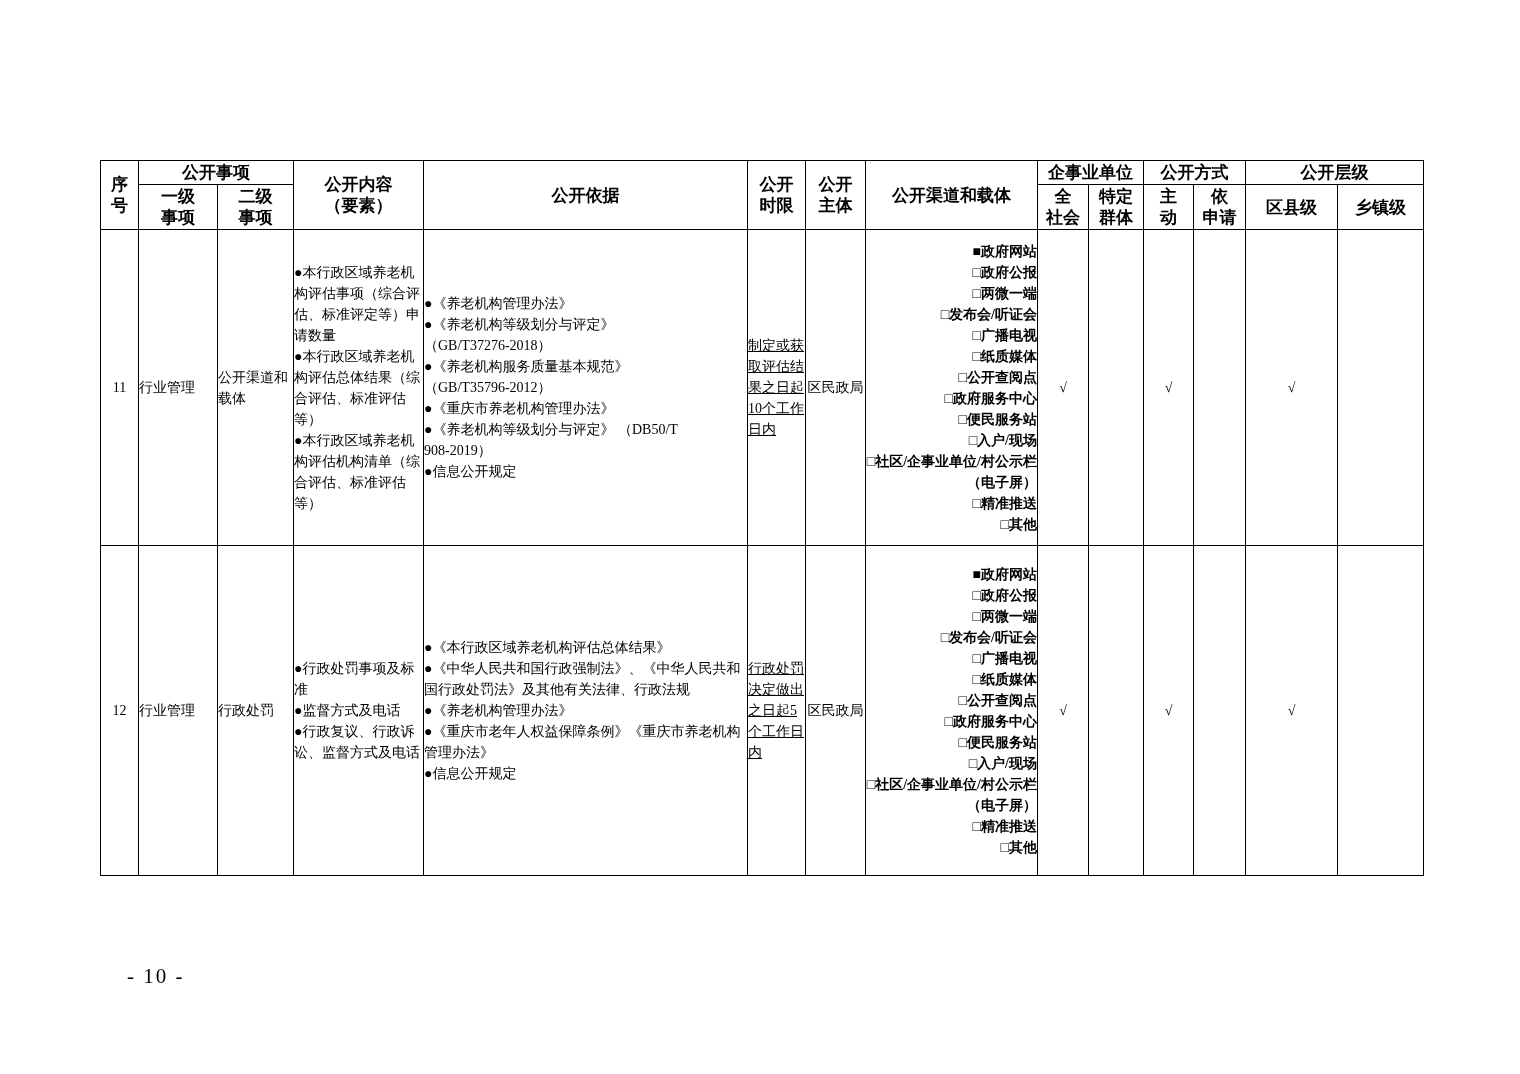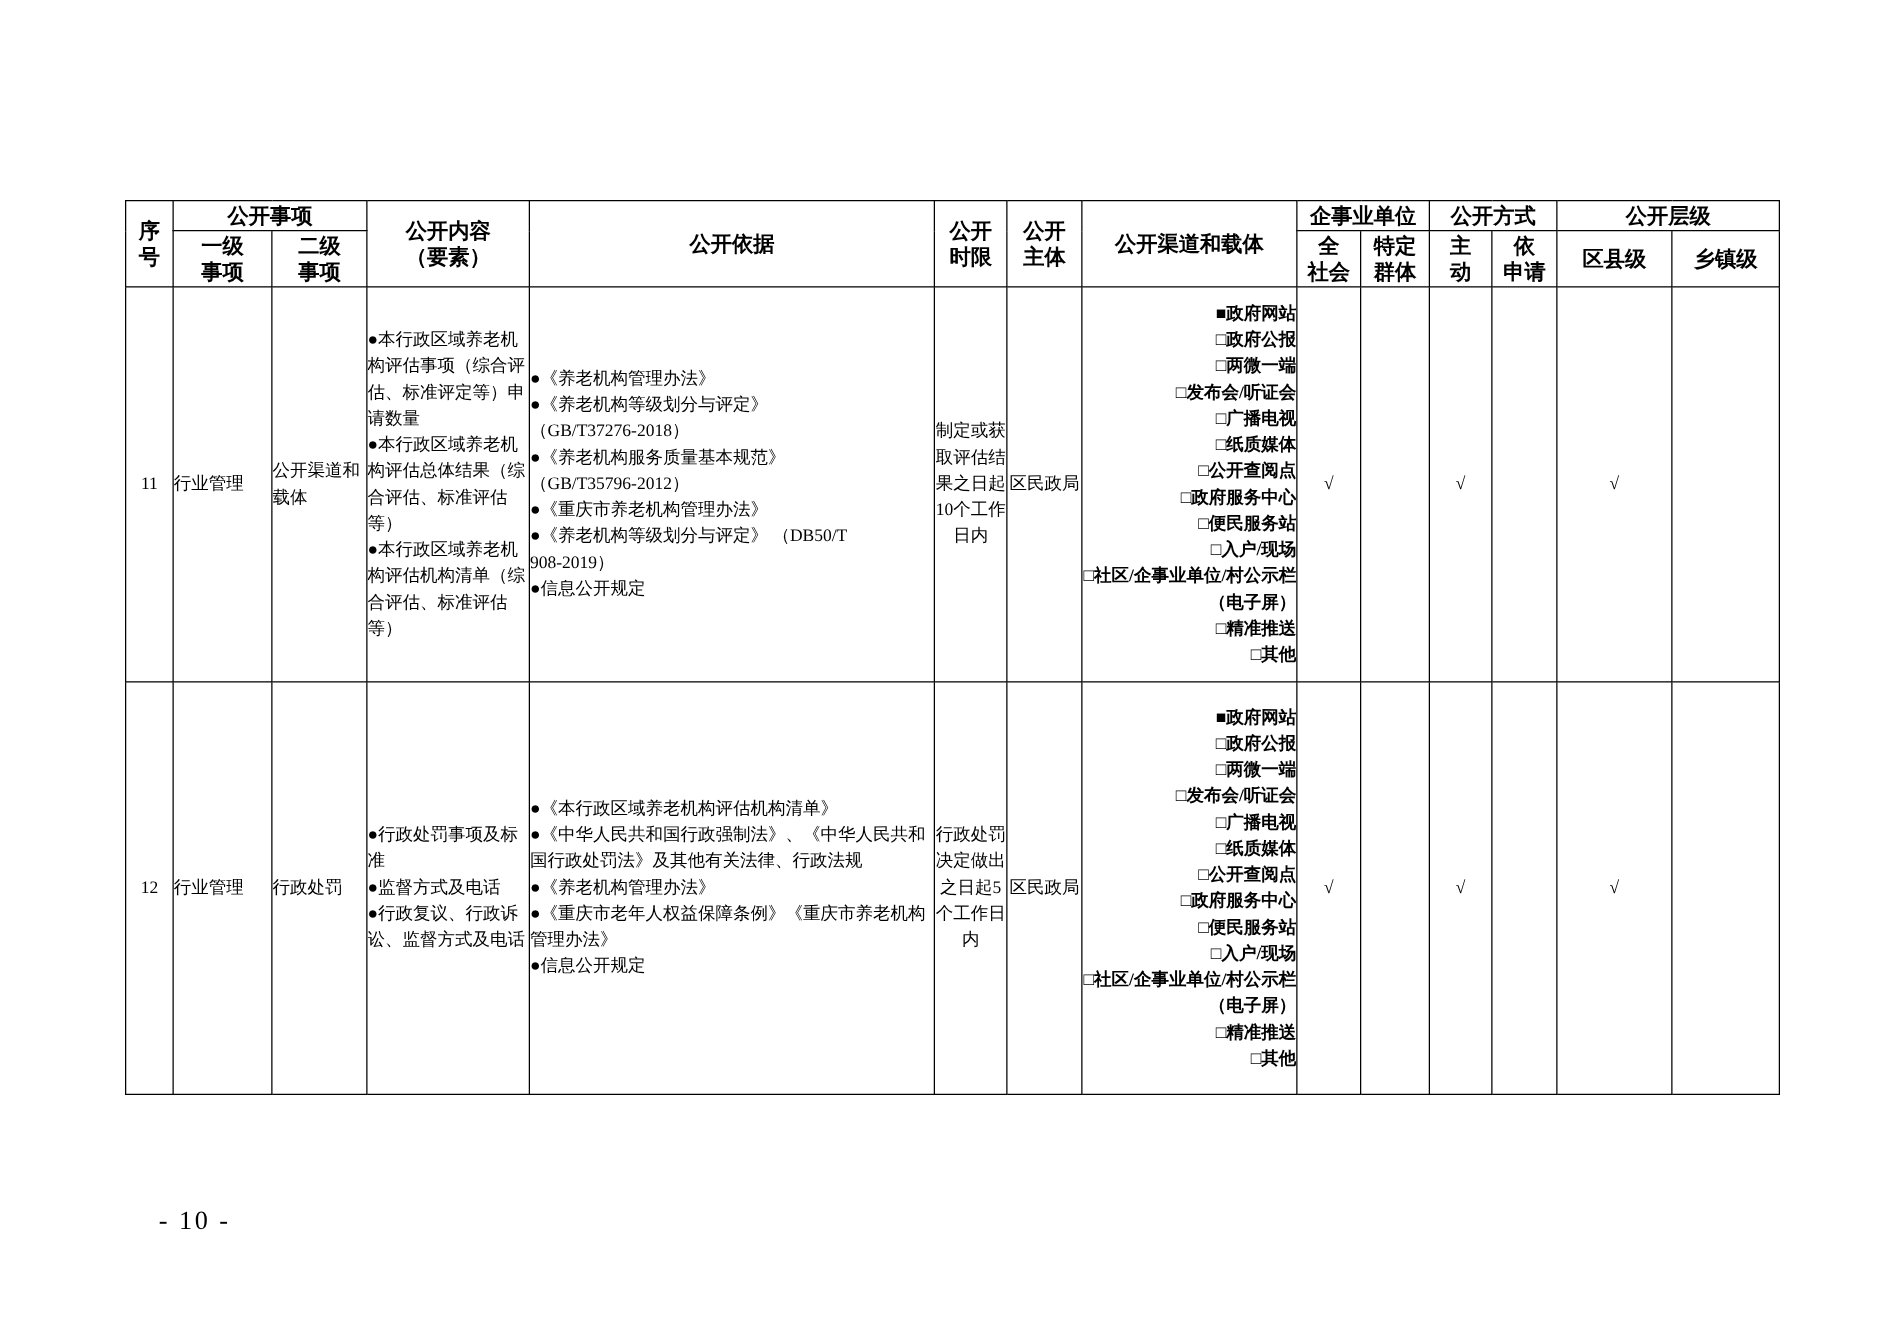--- a/index.html
+++ b/index.html
@@ -36,21 +36,21 @@
     font-size:14px;
     line-height:21px;
     vertical-align:middle;
   }
   tr.body-row-1 { height:316px; }
   tr.body-row-2 { height:330px; }
   td.cell-c    { text-align:center;margin-left:16px; }
   td.cell-lv   { text-align:left; padding:0 12px; }
   td.cell-content  { text-align:left; padding:2px 6px; }
   td.cell-basis    { text-align:left; padding:2px 4px; }
-  td.cell-time     { text-align:center; padding:0 8px; }
+  td.cell-time     { text-align:left; padding:0 8px;text-decoration:underline; }
   td.cell-subject  { text-align:center; padding:0 11px; }
   td.cell-channels { text-align:right; padding:2px 5px;font-weight:bold; }
   td.cell-mark { text-align:center; font-size:17px; }
   .item { white-space:pre-line; }
   .ch { white-space:pre-line; }
   .page-num {
     position:absolute; left:127px; top:964px;
     font-size:21px;
     letter-spacing:2px;
     text-align:center;
@@ -162,21 +162,21 @@
     <tr class="body-row-2">
       <td class="cell-c">12</td>
       <td class="cell-lv">行业管理</td>
       <td class="cell-lv">行政处罚</td>
       <td class="cell-content">
         <div class="item">●行政处罚事项及标准</div>
         <div class="item">●监督方式及电话</div>
         <div class="item">●行政复议、行政诉讼、监督方式及电话</div>
       </td>
       <td class="cell-basis">
-        <div class="item">●《本行政区域养老机构评估机构清单》</div>
+        <div class="item">●《本行政区域养老机构评估总体结果》</div>
         <div class="item">●《中华人民共和国行政强制法》、《中华人民共和国行政处罚法》及其他有关法律、行政法规</div>
         <div class="item">●《养老机构管理办法》</div>
         <div class="item">●《重庆市老年人权益保障条例》《重庆市养老机构管理办法》</div>
         <div class="item">●信息公开规定</div>
       </td>
       <td class="cell-time">行政处罚决定做出之日起5个工作日内</td>
       <td class="cell-subject">区民政局</td>
       <td class="cell-channels">
         <div class="ch"><span>■</span><span>政府网站</span></div>
         <div class="ch"><span>□</span><span>政府公报</span></div>

